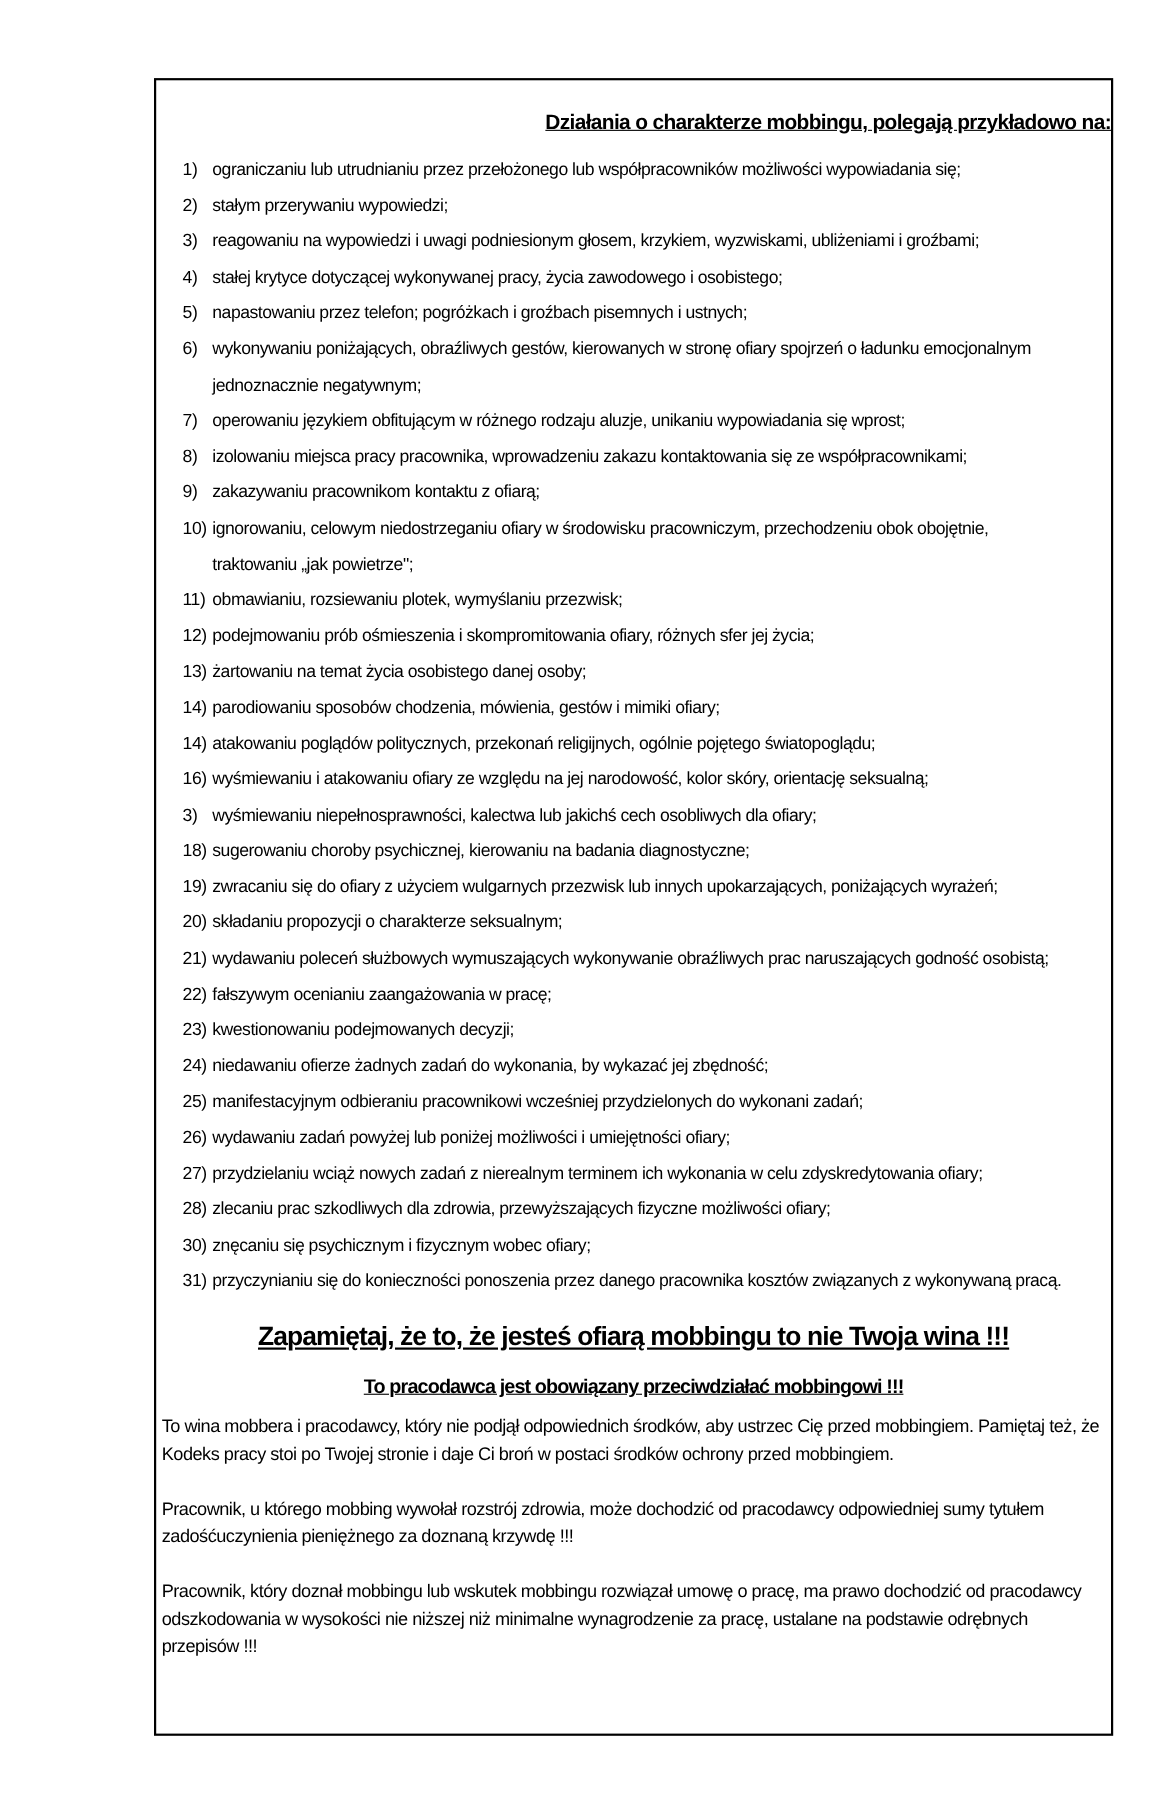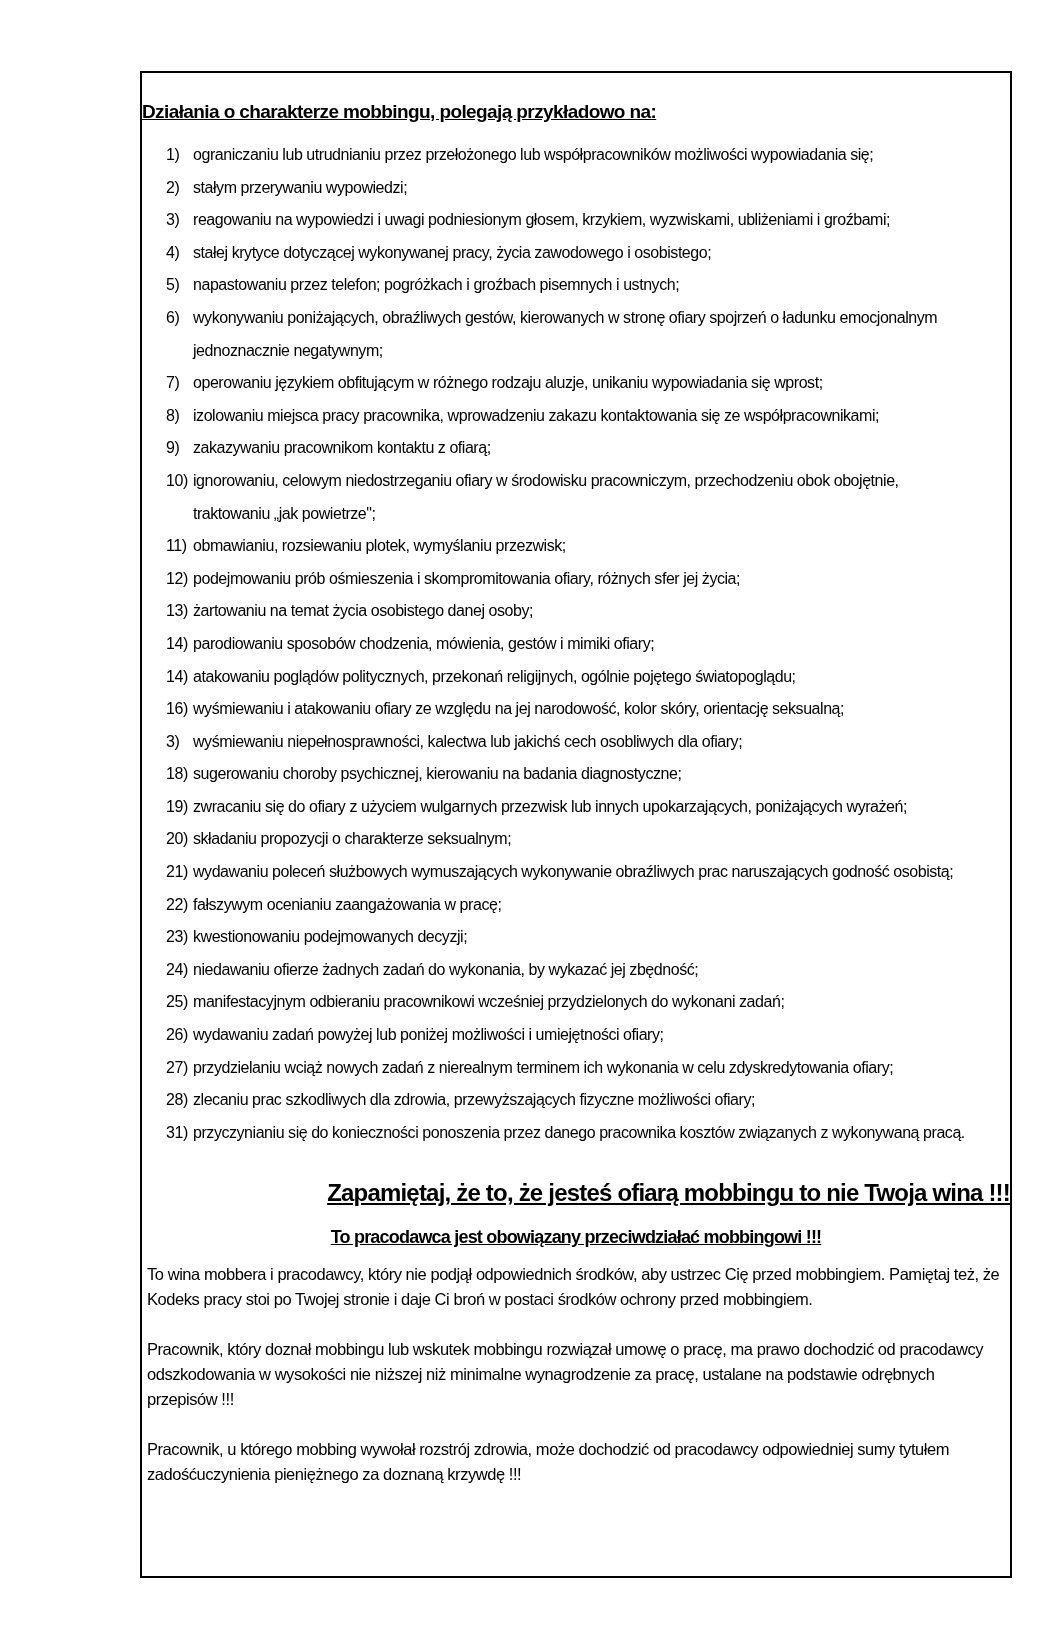--- a/index.html
+++ b/index.html
@@ -21,21 +21,21 @@
     left: 140px;
     top: 71px;
     width: 872px;
     height: 1507px;
     border: 2px solid #000000;
     box-sizing: border-box;
     background: #ffffff;
   }
   .doc-title {
     margin-top: 28px;
-    text-align: left;
+    text-align: right;
     font-size: 19px;
     font-weight: bold;
     letter-spacing: -0.6px;
     text-decoration: underline;
   }
   .mobbing-list {
     margin: 16px 0 0 0;
     padding: 0 34px 0 24px;
   }
   .list-row {
@@ -45,22 +45,22 @@
     letter-spacing: -0.45px;
   }
   .list-num {
     flex: 0 0 27px;
     white-space: nowrap;
   }
   .list-text {
     flex: 1 1 auto;
   }
   .emphasis-1 {
-    margin-top: 30px;
-    text-align: right;
+    margin-top: 20px;
+    text-align: center;
     font-size: 24px;
     font-weight: bold;
     letter-spacing: -0.8px;
     text-decoration: underline;
   }
   .emphasis-2 {
     margin-top: 20px;
     text-align: center;
     font-size: 18px;
     font-weight: bold;
@@ -196,29 +196,33 @@
         </div>
         <div class="list-row">
           <span class="list-num">27)</span>
           <span class="list-text">przydzielaniu wciąż nowych zadań z nierealnym terminem ich wykonania w celu zdyskredytowania ofiary;</span>
         </div>
         <div class="list-row">
           <span class="list-num">28)</span>
           <span class="list-text">zlecaniu prac szkodliwych dla zdrowia, przewyższających fizyczne możliwości ofiary;</span>
         </div>
         <div class="list-row">
+          <span class="list-num">30)</span>
+          <span class="list-text">znęcaniu się psychicznym i fizycznym wobec ofiary;</span>
+        </div>
+        <div class="list-row">
           <span class="list-num">31)</span>
           <span class="list-text">przyczynianiu się do konieczności ponoszenia przez danego  pracownika kosztów związanych z wykonywaną pracą.</span>
         </div>
       </div>
 
     <div class="emphasis-1">Zapamiętaj, że to, że jesteś ofiarą mobbingu to nie Twoja wina !!!</div>
 
     <div class="emphasis-2">To pracodawca jest obowiązany przeciwdziałać mobbingowi !!!</div>
 
     <div class="closing" id="closing-paragraphs">
         <p class="closing-paragraph">To wina mobbera i pracodawcy, który nie podjął odpowiednich środków, aby ustrzec Cię przed mobbingiem. Pamiętaj też, że Kodeks pracy stoi po Twojej stronie i daje Ci broń w postaci środków ochrony przed mobbingiem.</p>
+        <p class="closing-paragraph">Pracownik, u którego mobbing wywołał rozstrój zdrowia, może dochodzić od pracodawcy odpowiedniej sumy tytułem zadośćuczynienia pieniężnego za doznaną krzywdę !!!</p>
         <p class="closing-paragraph">Pracownik, który doznał mobbingu lub wskutek mobbingu rozwiązał umowę o pracę, ma prawo dochodzić od pracodawcy odszkodowania w wysokości nie niższej niż minimalne wynagrodzenie za pracę, ustalane na podstawie odrębnych przepisów !!!</p>
-        <p class="closing-paragraph">Pracownik, u którego mobbing wywołał rozstrój zdrowia, może dochodzić od pracodawcy odpowiedniej sumy tytułem zadośćuczynienia pieniężnego za doznaną krzywdę !!!</p>
       </div>
 
   </div>
 </div>
 
 </body></html>

